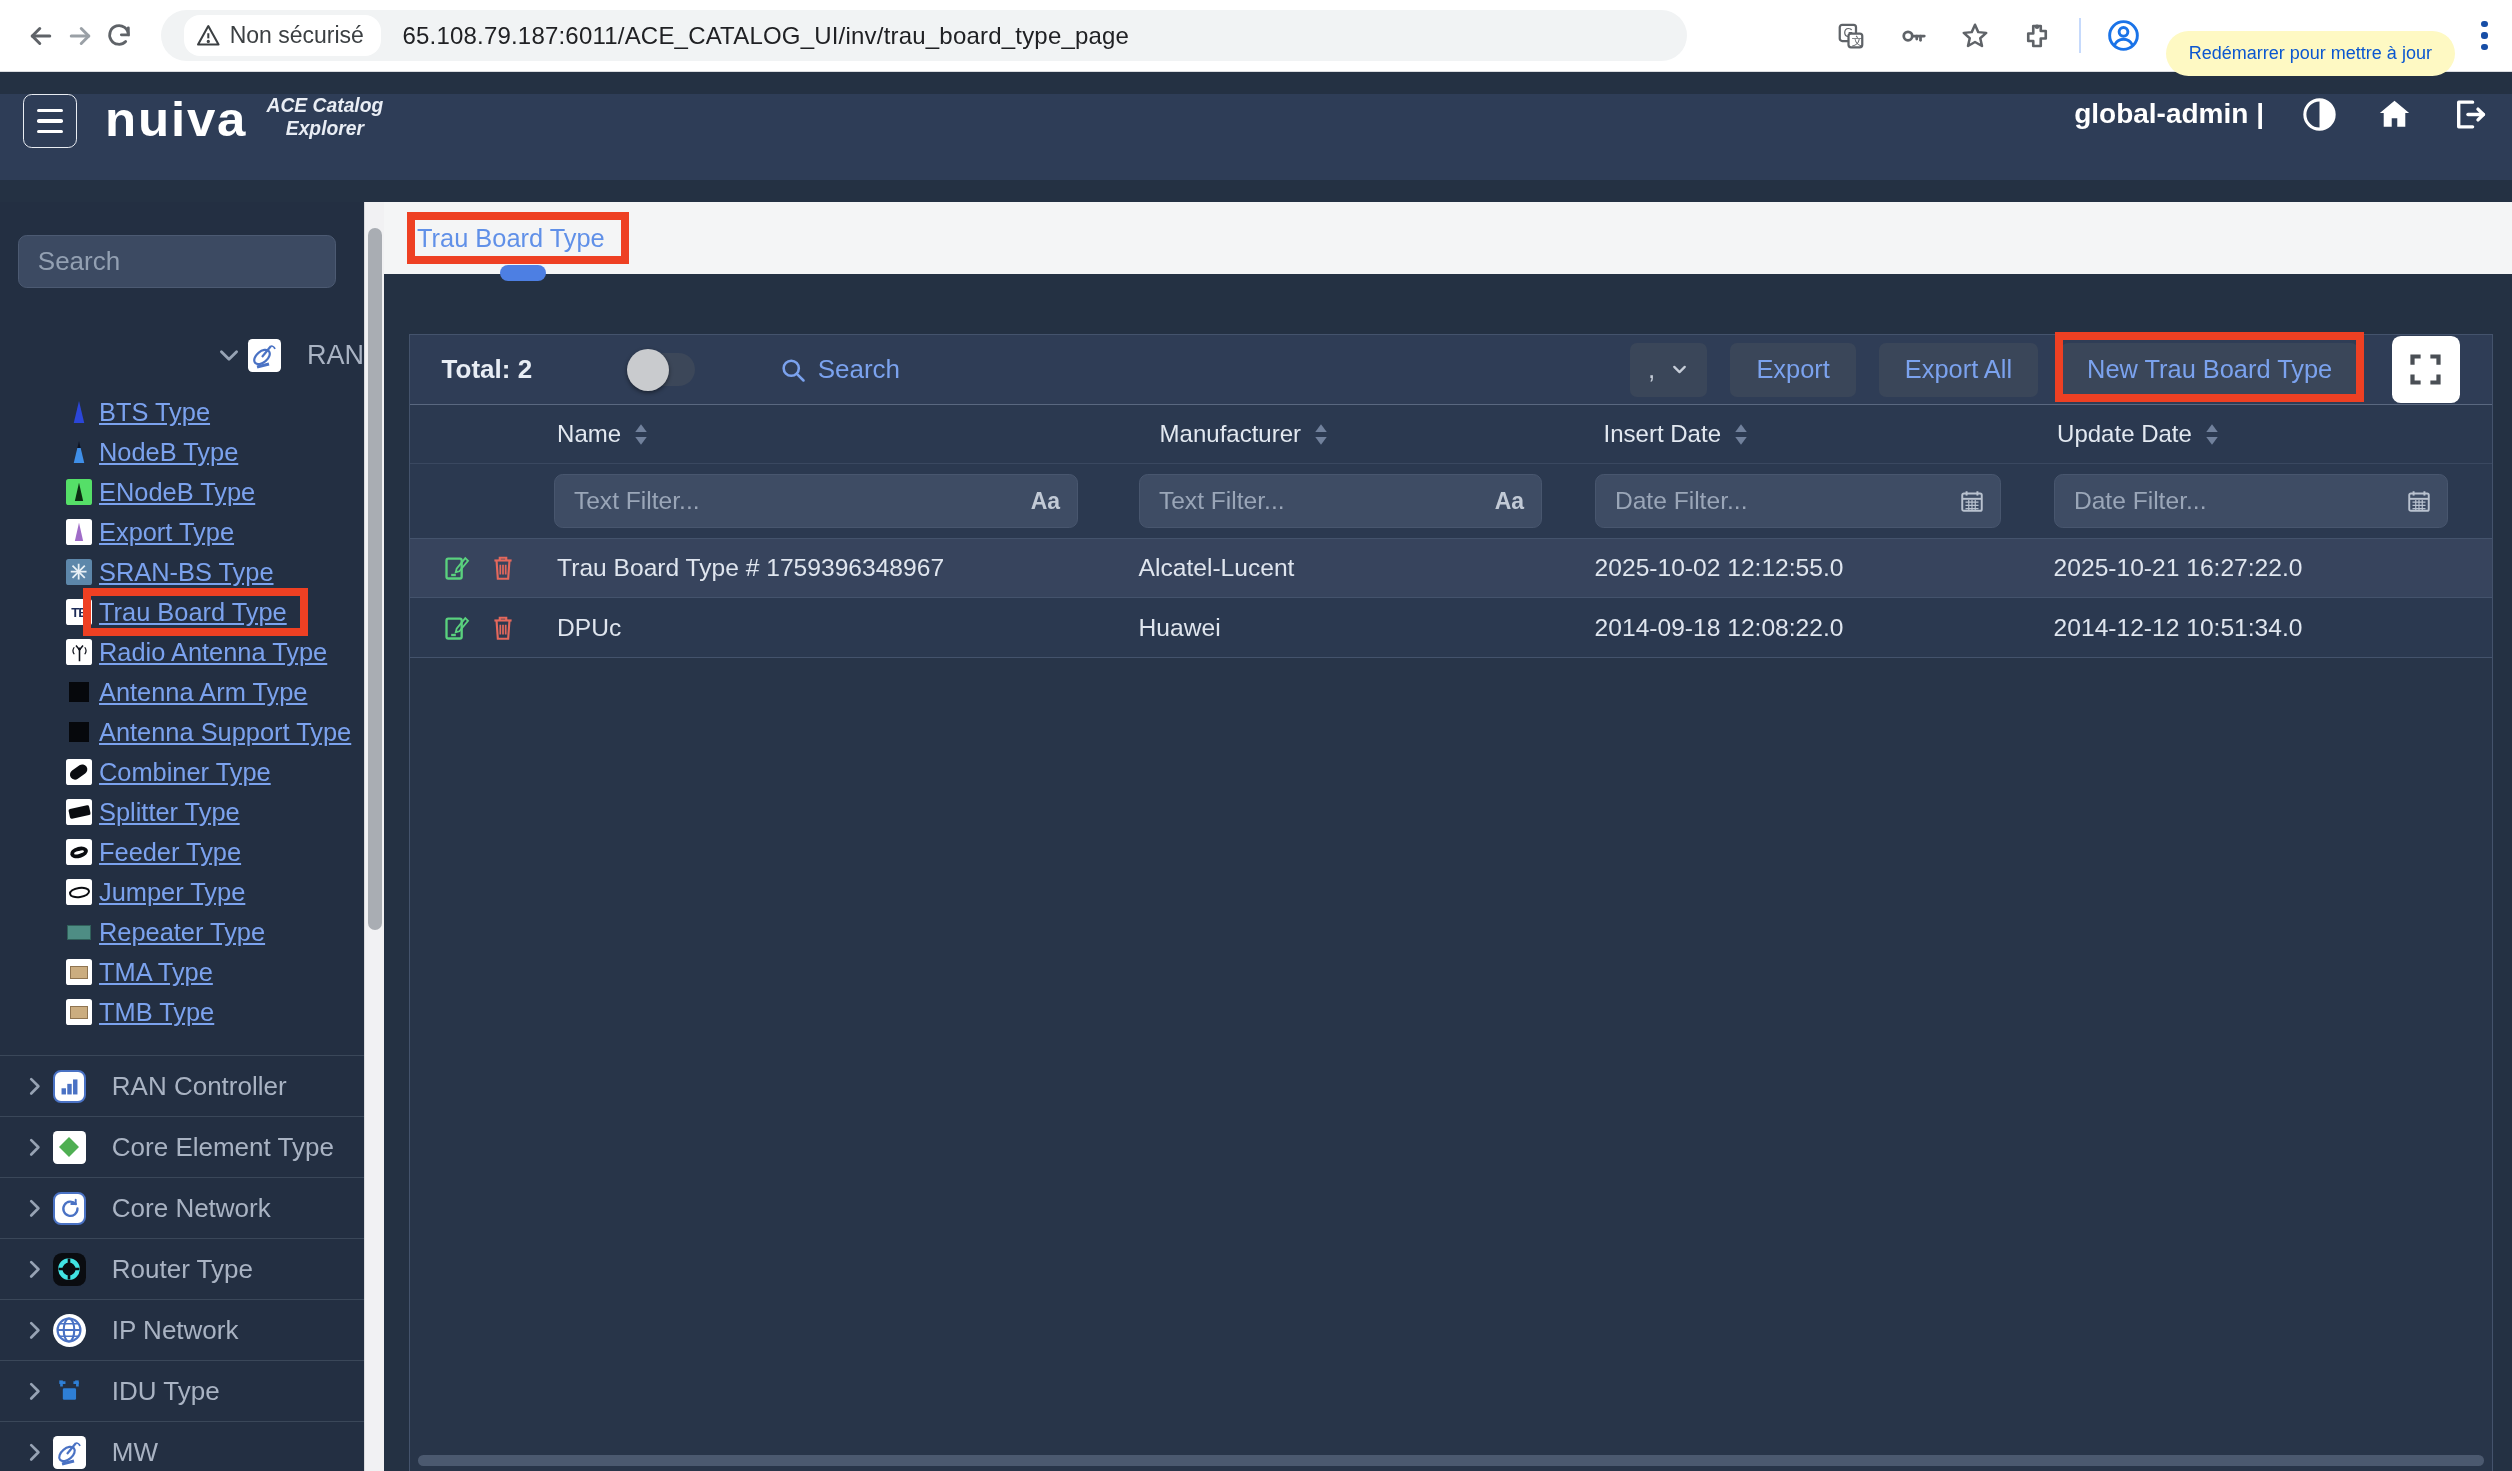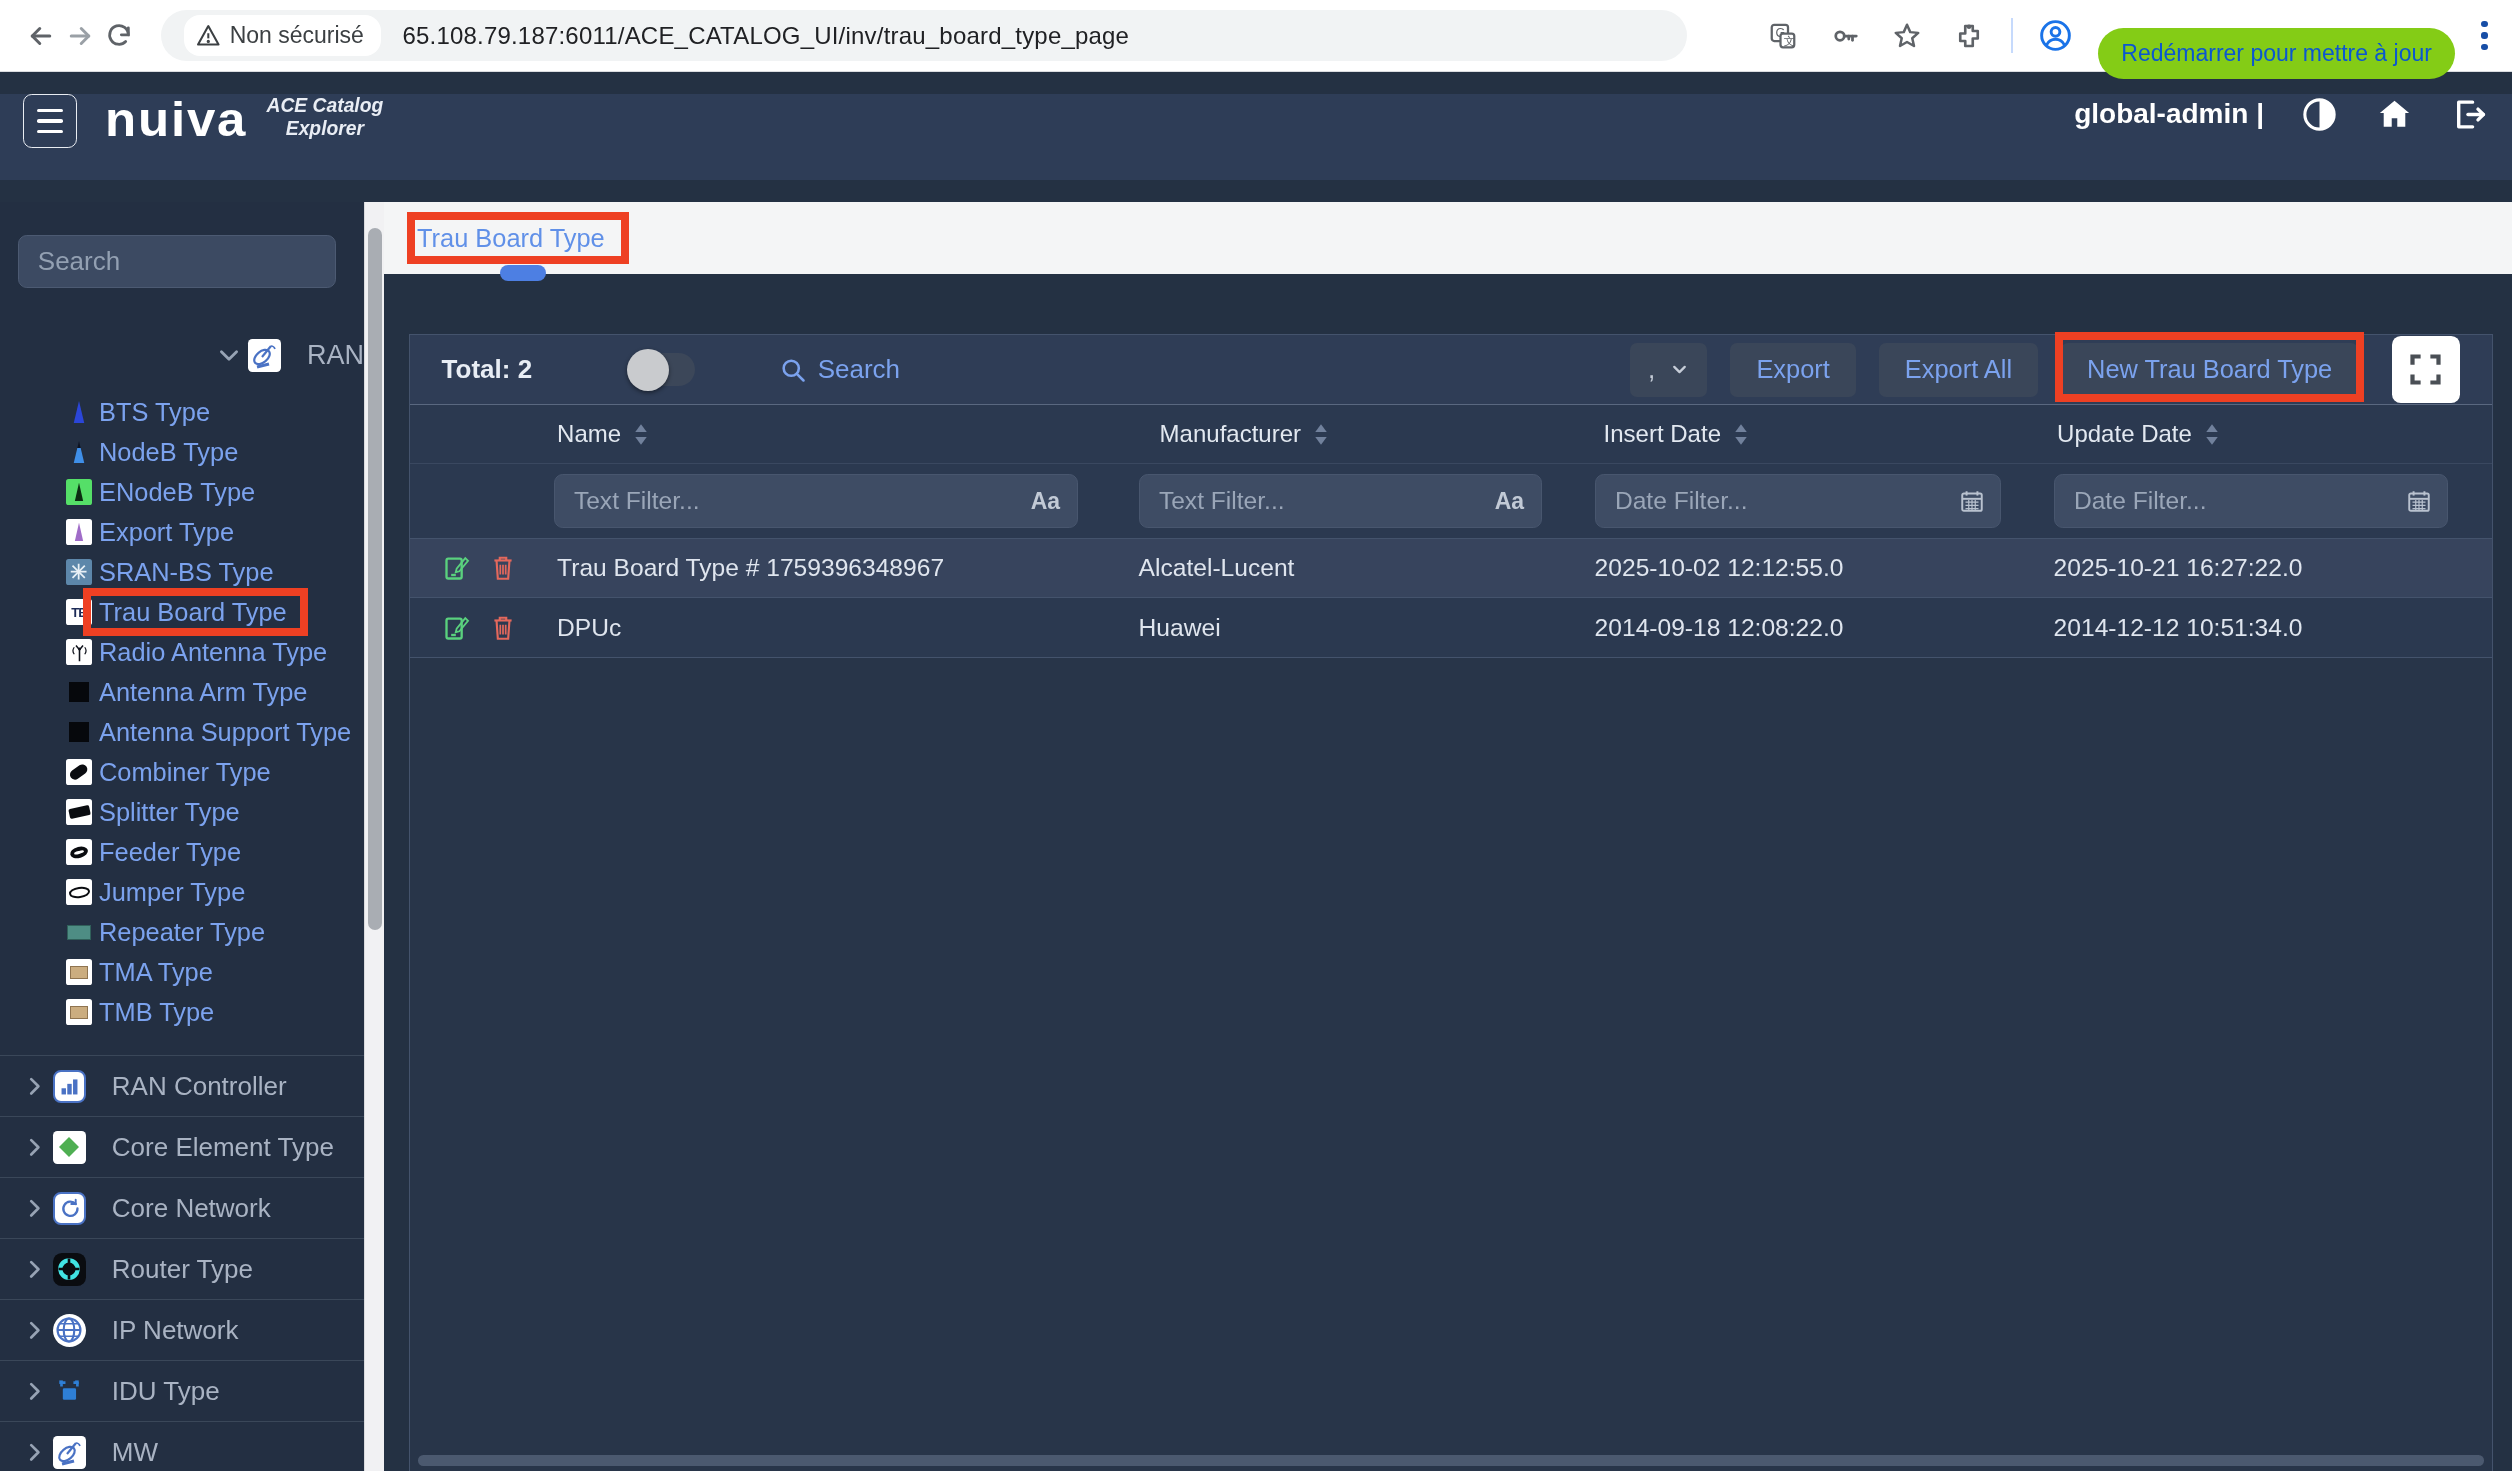--- a/index.html
+++ b/index.html
@@ -14,21 +14,21 @@
            color:#5f6368; flex:none; }
   .bicon svg { display:block; }
   .url-pill { display:flex; align-items:center; height:51px; background:#f1f3f4;
               border-radius:25.4px; margin-left:23px; padding:0 23px; width:1526px; }
   .sec-chip { display:flex; align-items:center; gap:8.8px; background:#ffffff;
               border-radius:16px; padding:7px 17.5px 7px 12.3px; color:#3c4043;
               font-size:23px; font-weight:500; }
   .url-text { margin-left:21px; font-size:24px; color:#202124; letter-spacing:0.2px; }
   .right-icons { display:flex; align-items:center; margin-left:auto; gap:23px; }
   .vsep { width:1.8px; height:35px; background:#c6dafc; }
-  .restart-pill { background:#84cc16; color:#0b57d0; font-size:23px; font-weight:500;
+  .restart-pill { background:#fef9c3; color:#0b57d0; font-size:18px; font-weight:500;
                   border-radius:26px; padding:12.3px 23px; white-space:nowrap;margin-top:36px; }
   .dots { display:flex; flex-direction:column; gap:5.3px; padding:3.5px; }
   .dots i { width:6.1px; height:6.1px; border-radius:50%; background:#174ea6; display:block; }
 
   
   .app-navbar { height:86px; background:#2e3d57; display:flex; align-items:flex-start;
                 padding:0 23px; flex:none; color:#fff; }
   .hamburger { width:54px; height:54px; border:1.8px solid #e8ecf2; border-radius:8.8px;
                display:flex; flex-direction:column; justify-content:center; gap:7px;
                align-items:center; background:transparent; cursor:pointer; }
@@ -51,21 +51,21 @@
                   color:#dfe5ee; font-size:26px; padding:0 19.3px;
                   font-family:"Liberation Sans", sans-serif; }
   .search-input::placeholder { color:#93a0b2; }
   .tree-header { display:flex; align-items:center; margin:44px 0 0 19.3px; height:46px; gap:0;justify-content:flex-end; }
   .chev { width:30px; height:30px; color:#97a3b4; display:flex; align-items:center; justify-content:center; flex:none; }
   .gicon { width:33px; height:33px; margin-left:3.5px; display:flex; align-items:center;
            justify-content:center; flex:none; background:#fff; border-radius:4.4px; overflow:hidden; }
   .tree-header .label { margin-left:26px; font-size:27px; color:#a9b3c3; }
   .tree-children { margin-top:14px; }
   .titem { display:flex; align-items:center; height:40px; padding-left:66px; cursor:pointer; position:relative; }
-  .titem .ilabel { margin-left:7px; font-size:25.4px; color:#7ba2ee; white-space:nowrap; position:relative; }
+  .titem .ilabel { margin-left:7px; font-size:25.4px; color:#7ba2ee; white-space:nowrap; position:relative;text-decoration:underline; }
   .ibox { width:26px; height:26px; flex:none; display:flex; align-items:center; justify-content:center; }
   .ibox.white { background:#fff; border-radius:2.6px; }
   .shape-tower { width:17.5px; height:22px; clip-path:polygon(50% 0,80% 100%,20% 100%); background:#2b46d8; }
   .tower-nodeb { background:linear-gradient(180deg,#0d1322 0 34%,#3f8fe8 34%); }
   .tower-enodeb { width:14px; height:18.4px; background:#0c2d12; }
   .ibox.green { background:#55df68; border-radius:2.6px; }
   .tower-gnodeb { background:#a06cc8; }
   .ibox.steel { background:#5d87aa; border-radius:2.6px; }
   .tb-text { font-size:13px; font-weight:700; color:#1d2b57; letter-spacing:-0.9px; }
   .blk { width:19.3px; height:19.3px; background:#06080c; }

